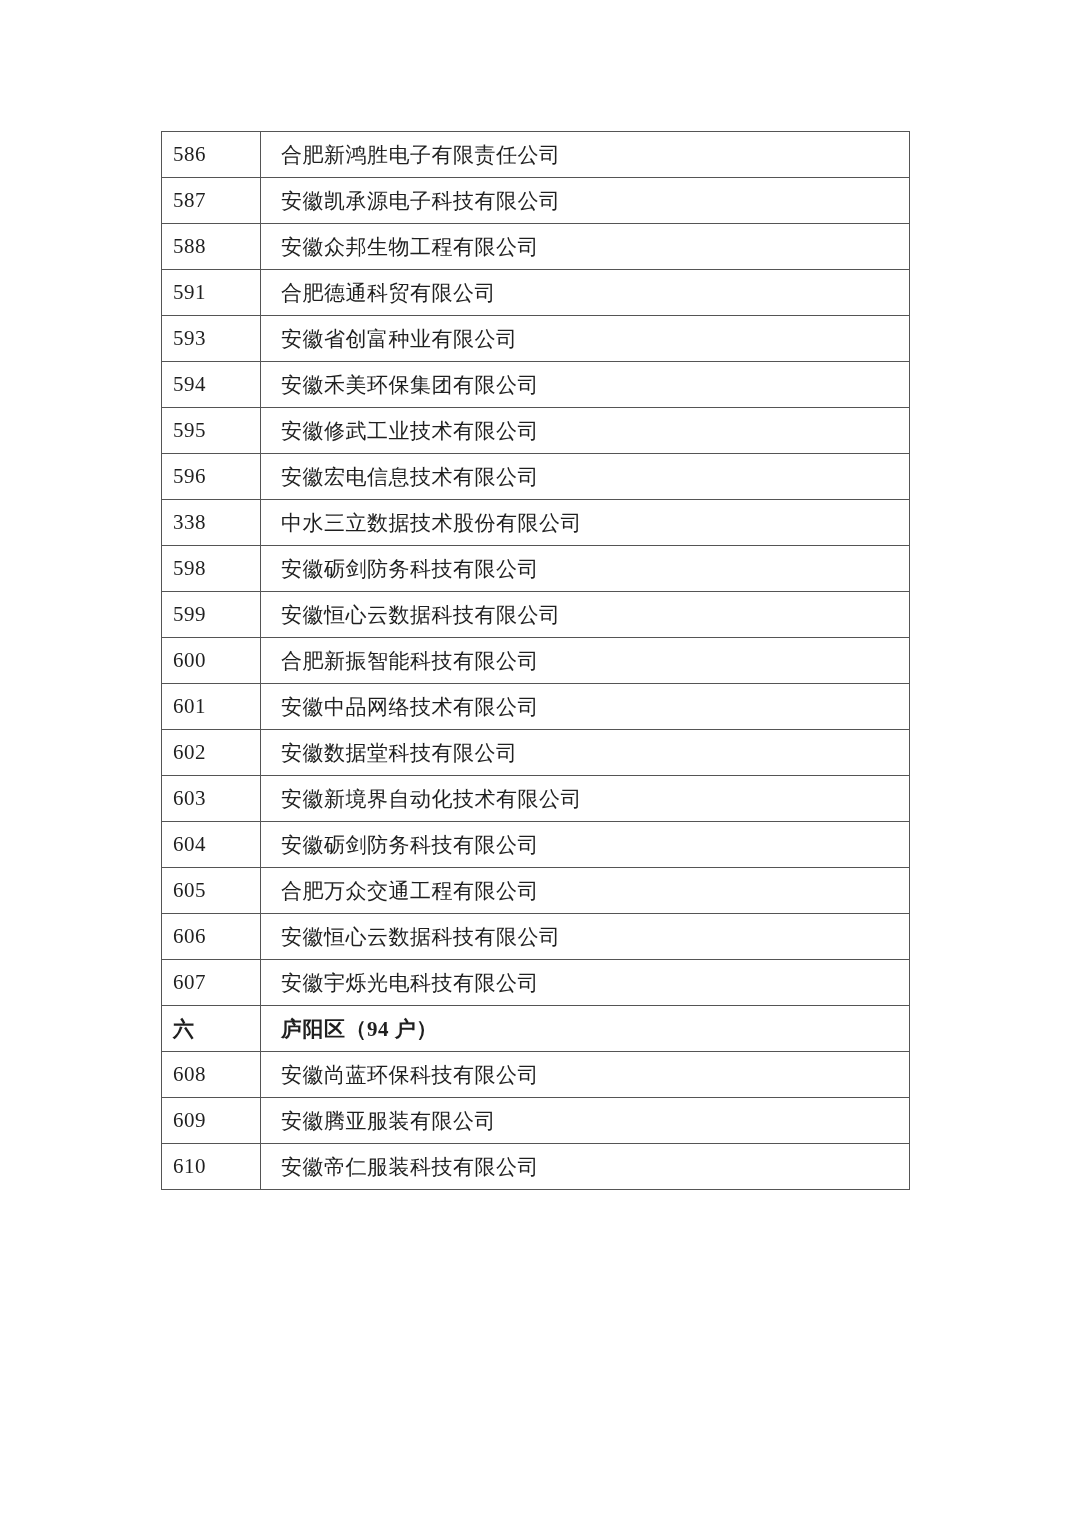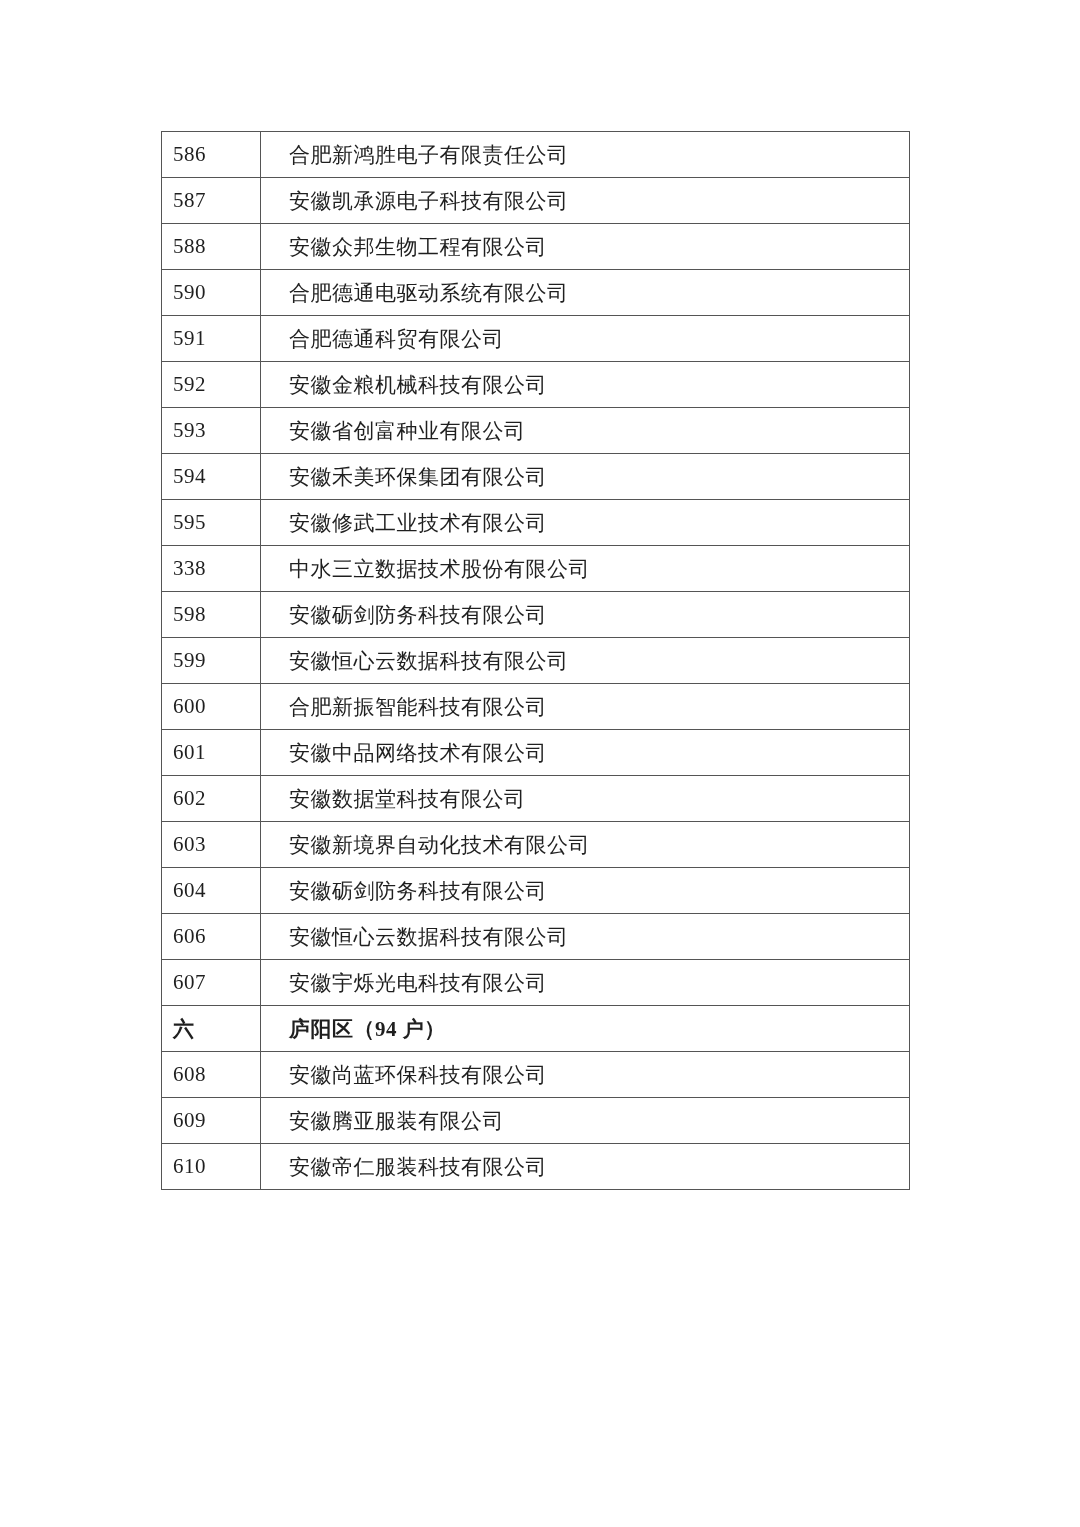--- a/index.html
+++ b/index.html
@@ -30,21 +30,21 @@
     color: #1f1f1f;
     letter-spacing: 0.5px;
     white-space: nowrap;
     overflow: hidden;
   }
   td.num-cell {
     width: 99px;
     padding-left: 11px;
   }
   td.name-cell {
-    padding-left: 28px;
+    padding-left: 20px;
   }
   tr.section-header td {
     font-weight: bold;
   }
 </style>
 </head>
 <body>
 
 <div class="page">
   <table class="company-table">
@@ -55,42 +55,38 @@
   </tr>
         <tr>
     <td class="num-cell">587</td>
     <td class="name-cell">安徽凯承源电子科技有限公司</td>
   </tr>
         <tr>
     <td class="num-cell">588</td>
     <td class="name-cell">安徽众邦生物工程有限公司</td>
   </tr>
         <tr>
-    <td class="num-cell">590</td>
-    <td class="name-cell">合肥德通电驱动系统有限公司</td>
-  </tr>
-        <tr>
     <td class="num-cell">591</td>
     <td class="name-cell">合肥德通科贸有限公司</td>
-  </tr>
-        <tr>
-    <td class="num-cell">592</td>
-    <td class="name-cell">安徽金粮机械科技有限公司</td>
   </tr>
         <tr>
     <td class="num-cell">593</td>
     <td class="name-cell">安徽省创富种业有限公司</td>
   </tr>
         <tr>
     <td class="num-cell">594</td>
     <td class="name-cell">安徽禾美环保集团有限公司</td>
   </tr>
         <tr>
     <td class="num-cell">595</td>
     <td class="name-cell">安徽修武工业技术有限公司</td>
+  </tr>
+        <tr>
+    <td class="num-cell">596</td>
+    <td class="name-cell">安徽宏电信息技术有限公司</td>
   </tr>
         <tr>
     <td class="num-cell">338</td>
     <td class="name-cell">中水三立数据技术股份有限公司</td>
   </tr>
         <tr>
     <td class="num-cell">598</td>
     <td class="name-cell">安徽砺剑防务科技有限公司</td>
   </tr>
         <tr>
@@ -111,20 +107,24 @@
   </tr>
         <tr>
     <td class="num-cell">603</td>
     <td class="name-cell">安徽新境界自动化技术有限公司</td>
   </tr>
         <tr>
     <td class="num-cell">604</td>
     <td class="name-cell">安徽砺剑防务科技有限公司</td>
   </tr>
         <tr>
+    <td class="num-cell">605</td>
+    <td class="name-cell">合肥万众交通工程有限公司</td>
+  </tr>
+        <tr>
     <td class="num-cell">606</td>
     <td class="name-cell">安徽恒心云数据科技有限公司</td>
   </tr>
         <tr>
     <td class="num-cell">607</td>
     <td class="name-cell">安徽宇烁光电科技有限公司</td>
   </tr>
         <tr class="section-header">
     <td class="num-cell">六</td>
     <td class="name-cell">庐阳区（94 户）</td>

